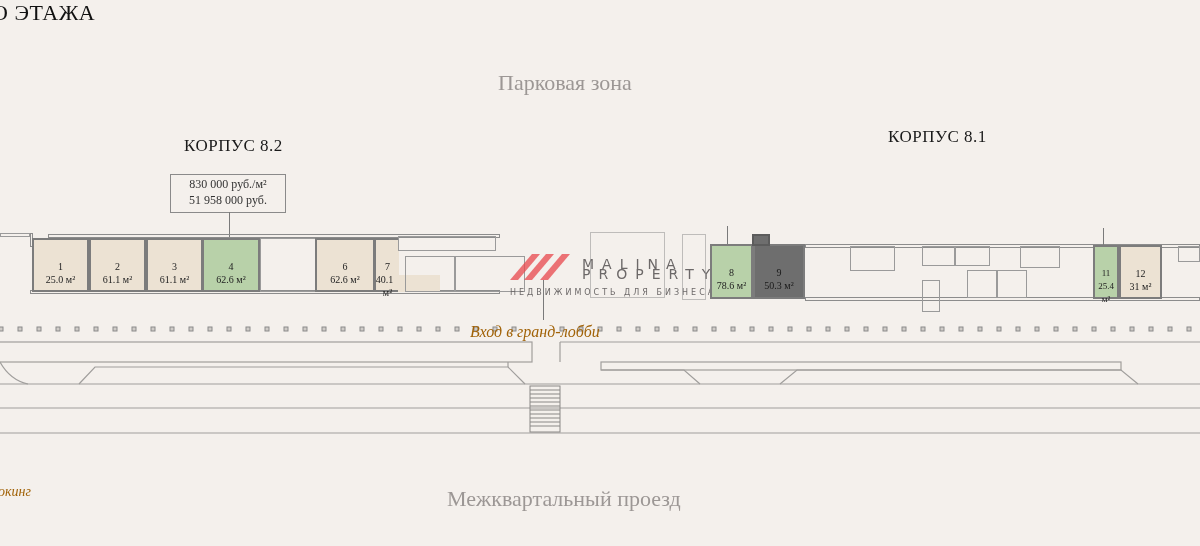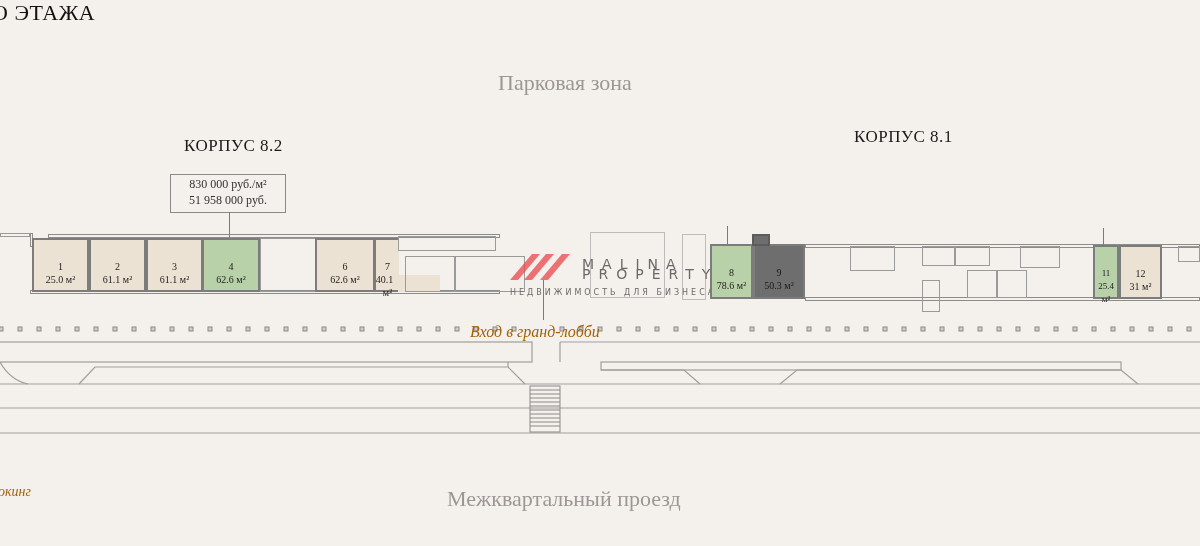--- a/index.html
+++ b/index.html
@@ -21,21 +21,21 @@
   .logo-text{font-family:"DejaVu Sans",sans-serif;color:#6c6868;letter-spacing:8px;font-size:14px;}
   .logo-sub{font-family:"DejaVu Sans",sans-serif;color:#6c6868;letter-spacing:3px;font-size:8px;}
 </style>
 </head>
 <body>
 
 <div class="abs title">О ЭТАЖА</div>
 
 <div class="abs zone" style="left:498px;top:70px;">Парковая зона</div>
 <div class="abs korpus" style="left:184px;top:120px;margin-top:16px;">КОРПУС 8.2</div>
-<div class="abs korpus" style="left:854px;top:127px;">КОРПУС 8.1</div>
+<div class="abs korpus" style="left:888px;top:127px;">КОРПУС 8.1</div>
 
 <div class="abs pricebox">
   <div>830 000 руб./м²</div>
   <div>51 958 000 руб.</div>
 </div>
 <div class="abs leader" style="left:229px;top:212px;height:25px;"></div>
 
 <div class="abs thin" style="left:0px;top:233px;width:30px;height:4px;border-width:1px;"></div>
 <div class="abs wall" style="left:30px;top:233px;width:3px;height:14px;border-width:1.5px;"></div>
 <div class="abs wall" style="left:48px;top:234px;width:452px;height:4px;border-width:1px;"></div>

